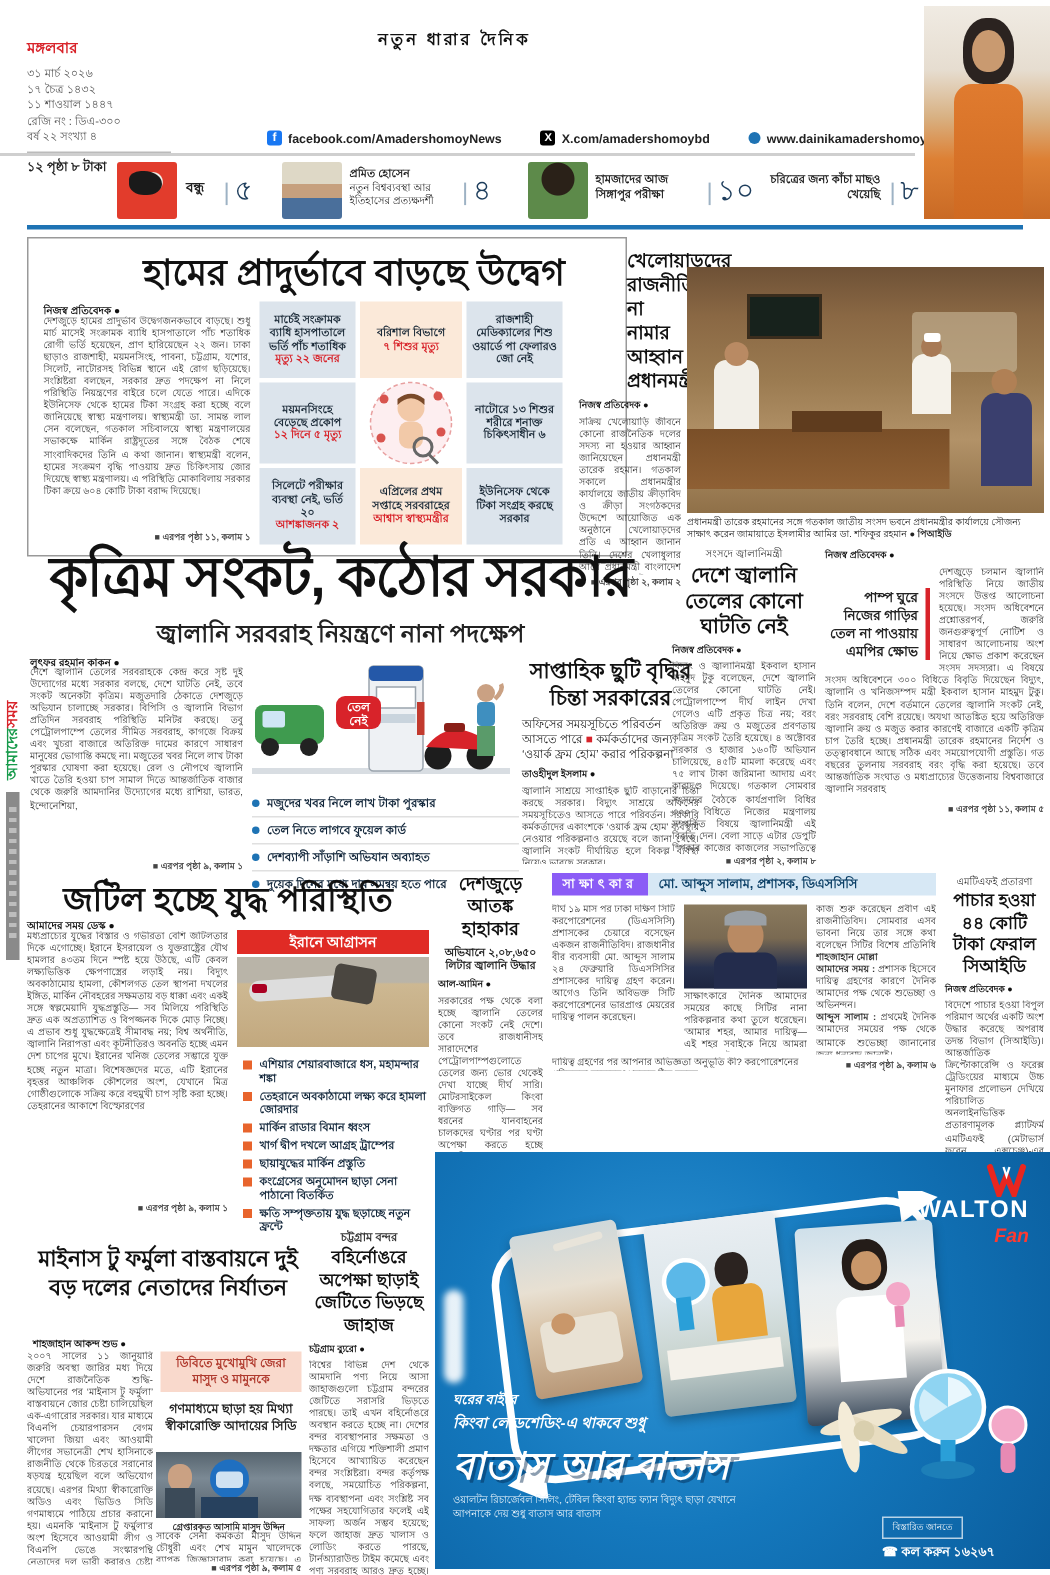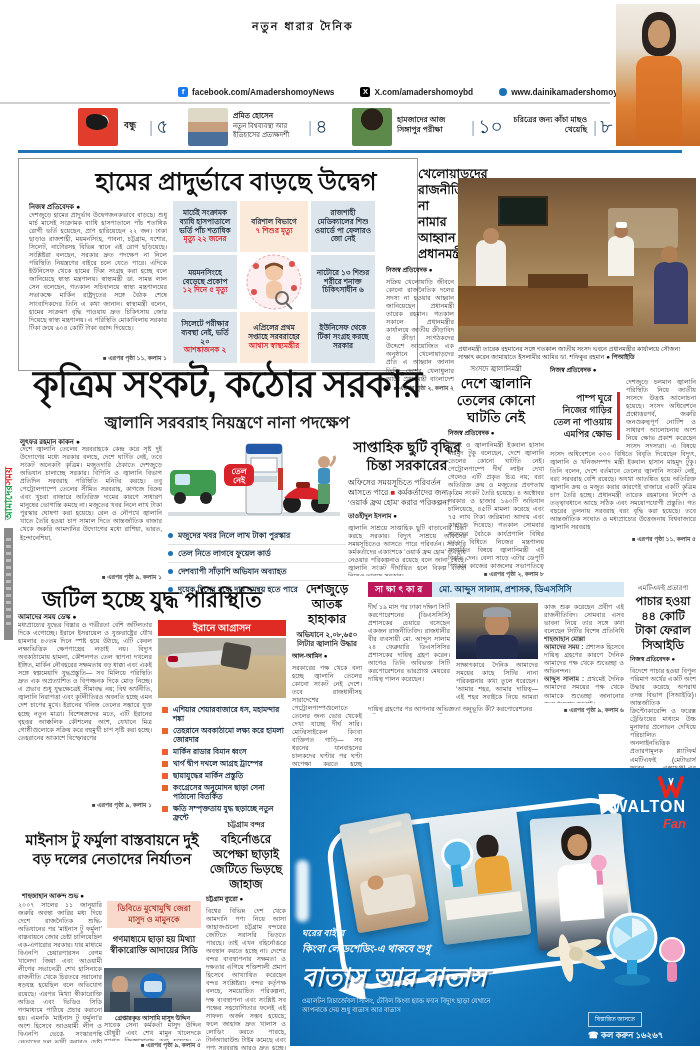--- a/index.html
+++ b/index.html
@@ -19,20 +19,32 @@
   .ig-cell{background:#dce4ec;font-size:7.3px;font-weight:bold;line-height:1.22;
            text-align:center;padding:5px 3px;color:#1b2a38;display:flex;flex-direction:column;justify-content:center;}
   .ig-peach{background:#fbe9d9;}
   .seprow{border-top:1px solid #e0e0e0;}
 </style>
 </head>
 <body>
 
 <div class="page">
 
+  <div class="abs" style="left:18px;top:24px;width:96px;">
+    <div style="font-size:10px;font-weight:bold;color:#d8232a;">মঙ্গলবার</div>
+    <div style="font-size:7.5px;color:#555;line-height:10.5px;margin-top:3px;">
+      <div>৩১ মার্চ ২০২৬</div>
+      <div>১৭ চৈত্র ১৪৩২</div>
+      <div>১১ শাওয়াল ১৪৪৭</div>
+      <div>রেজি নং : ডিএ-৩০০</div>
+      <div>বর্ষ ২২ সংখ্যা ৪</div>
+    </div>
+    <div style="border-top:1px solid #bbb;margin:4px 0 3px;"></div>
+    <div style="font-size:8.5px;font-weight:bold;color:#222;">১২ পৃষ্ঠা ৮ টাকা</div>
+  </div>
 
   <div class="abs" style="left:252px;top:18px;font-size:11px;font-weight:bold;letter-spacing:2px;color:#111;">নতুন ধারার দৈনিক</div>
 
 
   <div class="abs" style="left:178px;top:87px;width:420px;display:flex;gap:26px;align-items:center;font-size:8.3px;font-weight:bold;color:#222;">
     <span style="display:flex;align-items:center;gap:4px;">
       <span style="display:inline-block;width:10px;height:10px;background:#1877f2;color:#fff;border-radius:2px;text-align:center;line-height:10px;font-size:8px;">f</span>
       <span>facebook.com/AmadershomoyNews</span>
     </span>
     <span style="display:flex;align-items:center;gap:4px;">
@@ -276,21 +288,21 @@
   <div class="abs" style="left:292px;top:582px;width:70px;">
     <h3 style="font-size:12px;line-height:15px;text-align:center;">দেশজুড়ে আতঙ্ক হাহাকার</h3>
     <div style="font-size:7.2px;font-weight:bold;line-height:9.4px;text-align:center;margin-top:3px;color:#222;">অভিযানে ২,০৮,৬৫০ লিটার জ্বালানি উদ্ধার</div>
     <div class="byline" style="margin-top:2px;font-size:6.2px;">আল-আমিন ●</div>
     <div class="body-txt jt clip" style="height:112px;margin-top:2px;">সরকারের পক্ষ থেকে বলা হচ্ছে জ্বালানি তেলের কোনো সংকট নেই দেশে। তবে রাজধানীসহ সারাদেশের পেট্রোলপাম্পগুলোতে তেলের জন্য ভোর থেকেই দেখা যাচ্ছে দীর্ঘ সারি। মোটরসাইকেল কিংবা ব্যক্তিগত গাড়ি— সব ধরনের যানবাহনের চালকদের ঘণ্টার পর ঘণ্টা অপেক্ষা করতে হচ্ছে জ্বালানি সংগ্রহের জন্য। এর মধ্যেই অভিযোগ উঠেছে— টাকা পরিশোধের পরও তেল না পাওয়া সত্ত্বেও কেউ কেউ বাড়তি বিক্রির অভিযোগ করেছেন, যা সংকটকে আরও তীব্র করে তুলছে। জ্বালানি তেলের সংকটকে কেন্দ্র করে পণ্যপরিবহন ভাড়াও বাড়ছে।</div>
     <div class="cont">■ এরপর পৃষ্ঠা ৯, কলাম ৬</div>
   </div>
 
   <div class="abs" style="left:368px;top:582px;width:256px;">
     <div style="display:flex;height:15px;">
-      <div style="background:#be185d;color:#fff;font-size:8.5px;font-weight:bold;letter-spacing:3px;padding:1px 7px;display:flex;align-items:center;">সাক্ষাৎকার</div>
+      <div style="background:#8b5cf6;color:#fff;font-size:8.5px;font-weight:bold;letter-spacing:3px;padding:1px 7px;display:flex;align-items:center;">সাক্ষাৎকার</div>
       <div style="background:#d7e8f5;color:#0b3f66;font-size:8.5px;font-weight:bold;flex:1;padding-left:7px;display:flex;align-items:center;">মো. আব্দুস সালাম, প্রশাসক, ডিএসসিসি</div>
     </div>
     <div style="display:flex;gap:6px;margin-top:6px;height:100px;">
       <div class="body-txt jt clip" style="width:82px;">দীর্ঘ ১৯ মাস পর ঢাকা দক্ষিণ সিটি করপোরেশনের (ডিএসসিসি) প্রশাসকের চেয়ারে বসেছেন একজন রাজনীতিবিদ। রাজধানীর বীর ব্যবসায়ী মো. আব্দুস সালাম ২৪ ফেব্রুয়ারি ডিএসসিসির প্রশাসকের দায়িত্ব গ্রহণ করেন। আগেও তিনি অবিভক্ত সিটি করপোরেশনের ভারপ্রাপ্ত মেয়রের দায়িত্ব পালন করেছেন।</div>
       <div style="width:82px;">
         <div style="width:82px;height:56px;background:linear-gradient(180deg,#8a7a5e 0%,#7a6a52 40%,#27314e 75%,#1d2540 100%);position:relative;">
           <div style="position:absolute;left:29px;top:8px;width:24px;height:26px;background:#b98a63;border-radius:48%;"></div>
           <div style="position:absolute;left:27px;top:4px;width:28px;height:10px;background:#9aa0a6;border-radius:50% 50% 0 0;"></div>
           <div style="position:absolute;left:20px;top:32px;width:42px;height:24px;background:#232c4c;border-radius:8px 8px 0 0;"></div>
         </div>

